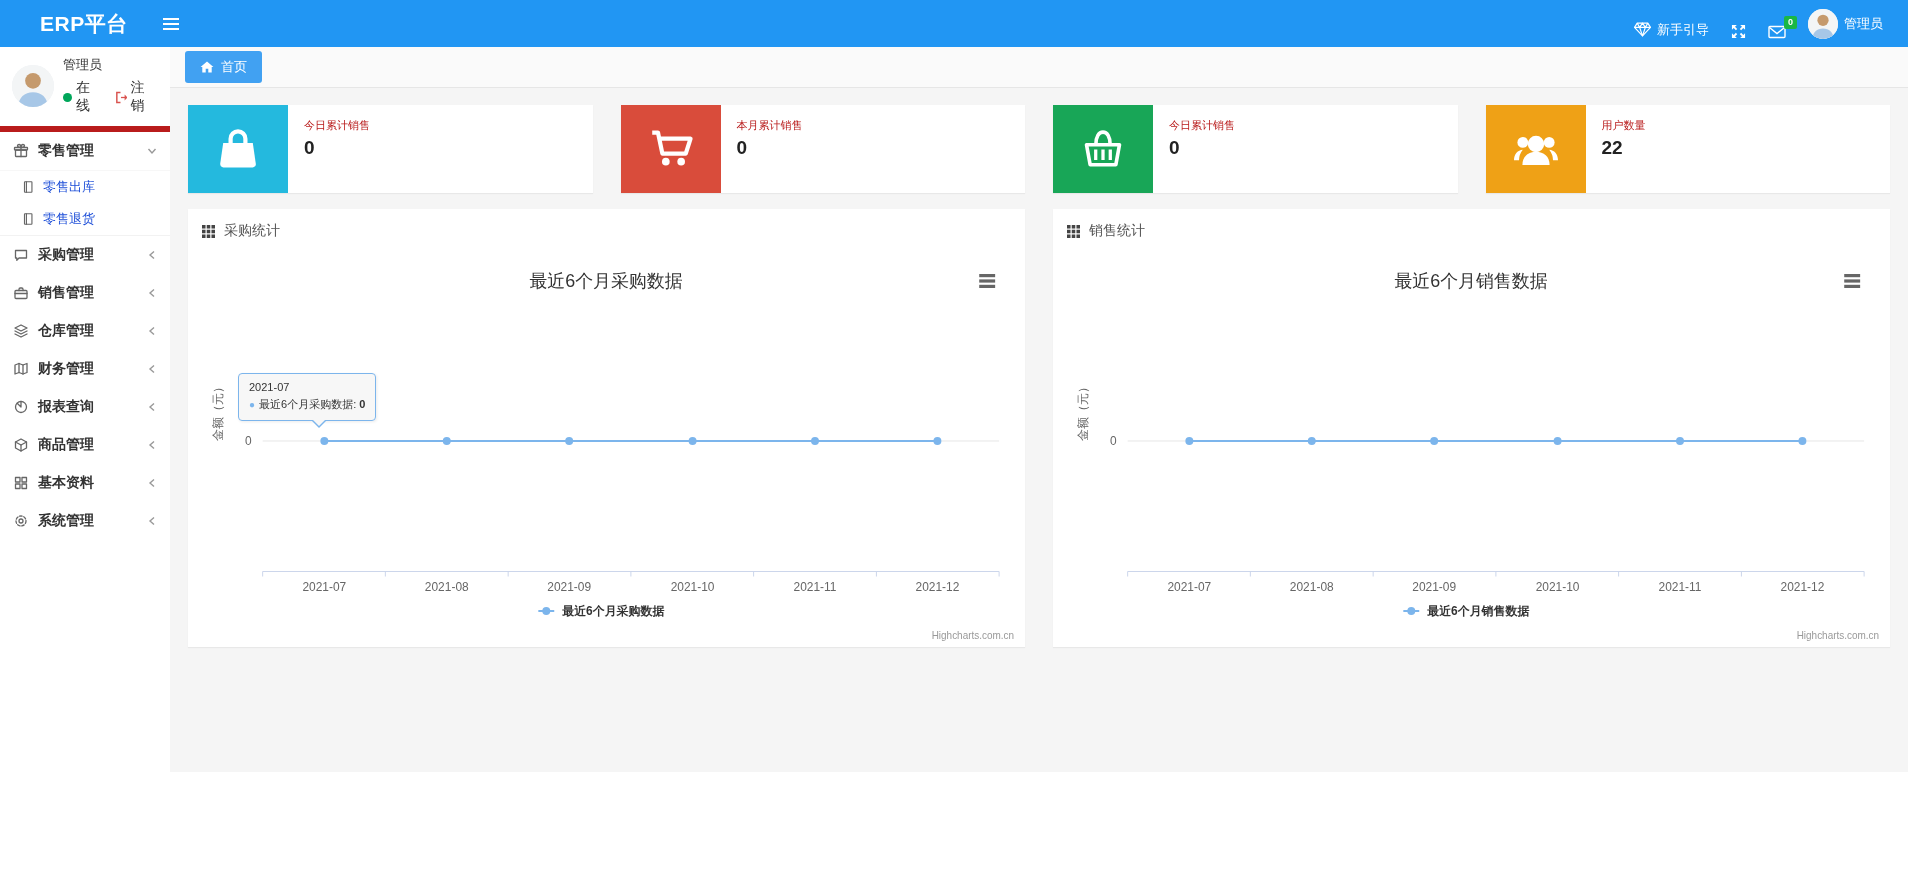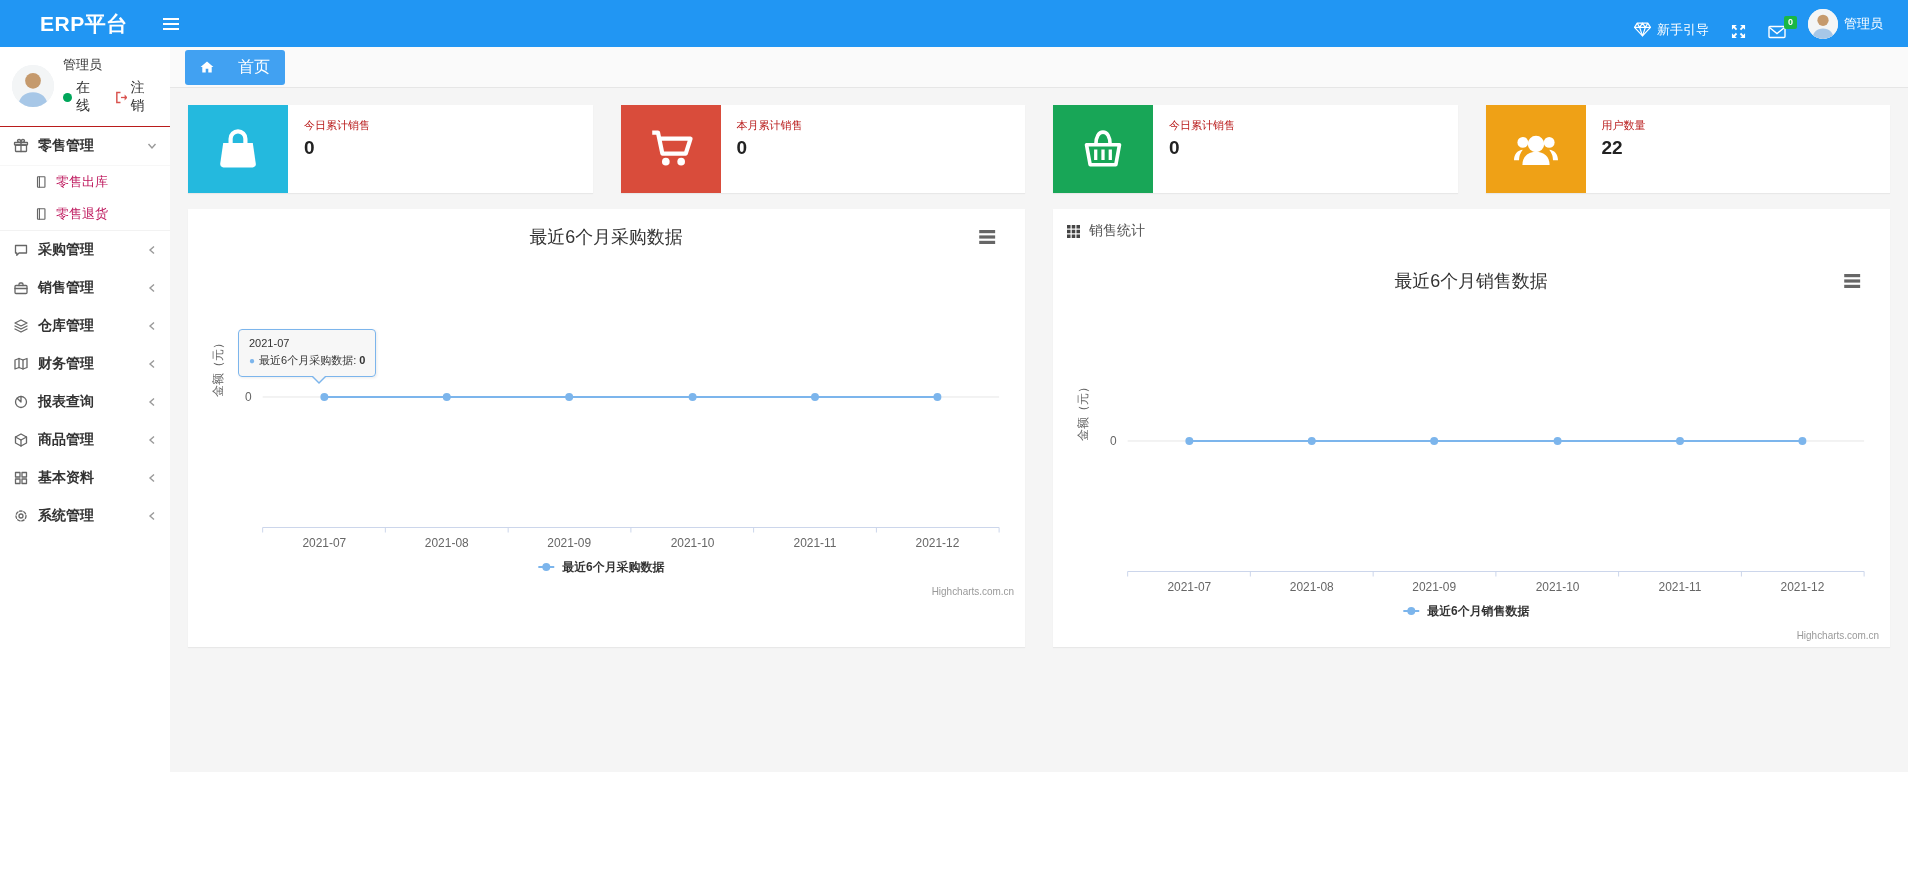--- a/index.html
+++ b/index.html
@@ -24,31 +24,31 @@
   .user-panel{display:flex;align-items:center;gap:9px;padding:9px 12px 11px}
   .up-avatar{width:42px;height:42px;border-radius:50%;overflow:hidden;background:#eef1f4;flex:none}
   .up-name{font-size:13px;color:#333;margin-bottom:5px}
   .up-status{display:flex;align-items:center;gap:4px;font-size:14px;color:#333}
   .dot{width:9px;height:9px;border-radius:50%;background:#00a65a;display:inline-block}
   .logout{display:flex;align-items:center;gap:3px;margin-left:7px;cursor:pointer;color:#333}
   .menu-item{display:flex;align-items:center;padding:10px 13px;font-size:14px;font-weight:bold;
     color:#333;cursor:pointer}
   .menu-item .mi{margin-right:9px;flex:none}
   .chev{margin-left:auto;flex:none}
-  .menu-item.active{border-top:1px solid #b91c1c}
+  .menu-item.active{border-top:6px solid #b91c1c}
   .submenu{border-top:1px solid #f7f7f7;border-bottom:1px solid #f2f2f2}
-  .submenu-item{display:flex;align-items:center;gap:8px;padding:7px 13px 7px 34px;font-size:13px;color:#be185d;cursor:pointer}
+  .submenu-item{display:flex;align-items:center;gap:8px;padding:7px 13px 7px 21px;font-size:13px;color:#1d4ed8;cursor:pointer}
   .mi{stroke:#666;fill:none;stroke-width:1.3;stroke-linejoin:round;stroke-linecap:round}
 
   
   .content{position:absolute;left:170px;top:47px;width:1738px;bottom:0;background:#fff}
   .tabs-bar{height:41px;background:#fafafa;border-bottom:1px solid #e6e6e6;
     display:flex;align-items:center;padding-left:15px}
-  .tab{display:inline-flex;align-items:center;gap:24px;background:#41a1f2;color:#fff;
-    font-size:16px;padding:7px 15px;border-radius:3px;cursor:pointer}
+  .tab{display:inline-flex;align-items:center;gap:7px;background:#41a1f2;color:#fff;
+    font-size:13px;padding:7px 15px;border-radius:3px;cursor:pointer}
   .work{background:#f5f5f5;height:684px;padding:17px 18px 0}
 
   .cards{display:flex;gap:28px}
   .card{flex:1;height:88px;background:#fff;display:flex;box-shadow:0 1px 1px rgba(0,0,0,.05)}
   .card-icon{width:100px;display:flex;align-items:center;justify-content:center;flex:none}
   .card-body{padding:13px 16px}
   .card-label{font-size:11px;color:#b91c1c}
   .card-value{font-size:19px;font-weight:bold;color:#222;margin-top:4px}
 
   .charts{display:flex;gap:28px;margin-top:16px}
@@ -329,20 +329,34 @@
         <div class="card-body">
           <div class="card-label">用户数量</div>
           <div class="card-value">22</div>
         </div>
       </div>
     </div>
 
     <div class="charts">
 
       <section class="panel">
+        <div class="panel-hd">
+          <svg width="13" height="13" viewBox="0 0 14 14" fill="#444">
+              <rect width="3.8" height="3.8"></rect>
+              <rect x="5.1" width="3.8" height="3.8"></rect>
+              <rect x="10.2" width="3.8" height="3.8"></rect>
+              <rect y="5.1" width="3.8" height="3.8"></rect>
+              <rect x="5.1" y="5.1" width="3.8" height="3.8"></rect>
+              <rect x="10.2" y="5.1" width="3.8" height="3.8"></rect>
+              <rect y="10.2" width="3.8" height="3.8"></rect>
+              <rect x="5.1" y="10.2" width="3.8" height="3.8"></rect>
+              <rect x="10.2" y="10.2" width="3.8" height="3.8"></rect>
+            </svg>
+          <span>采购统计</span>
+        </div>
         <div class="chart-wrap">
           <svg class="chart" viewBox="0 0 841 394" preserveAspectRatio="none">
             <text class="c-title" x="420" y="34" text-anchor="middle">最近6个月采购数据</text>
             <g class="clickable">
               <rect x="795" y="21" width="16" height="3.2" fill="#666"></rect>
                 <rect x="795" y="26.4" width="16" height="3.2" fill="#666"></rect>
                 <rect x="795" y="31.8" width="16" height="3.2" fill="#666"></rect>
             </g>
             <text class="c-ytitle" transform="rotate(-90 34 158)" x="34" y="158" text-anchor="middle">金额（元）</text>
             <text class="c-tick" x="64" y="192" text-anchor="end">0</text>

